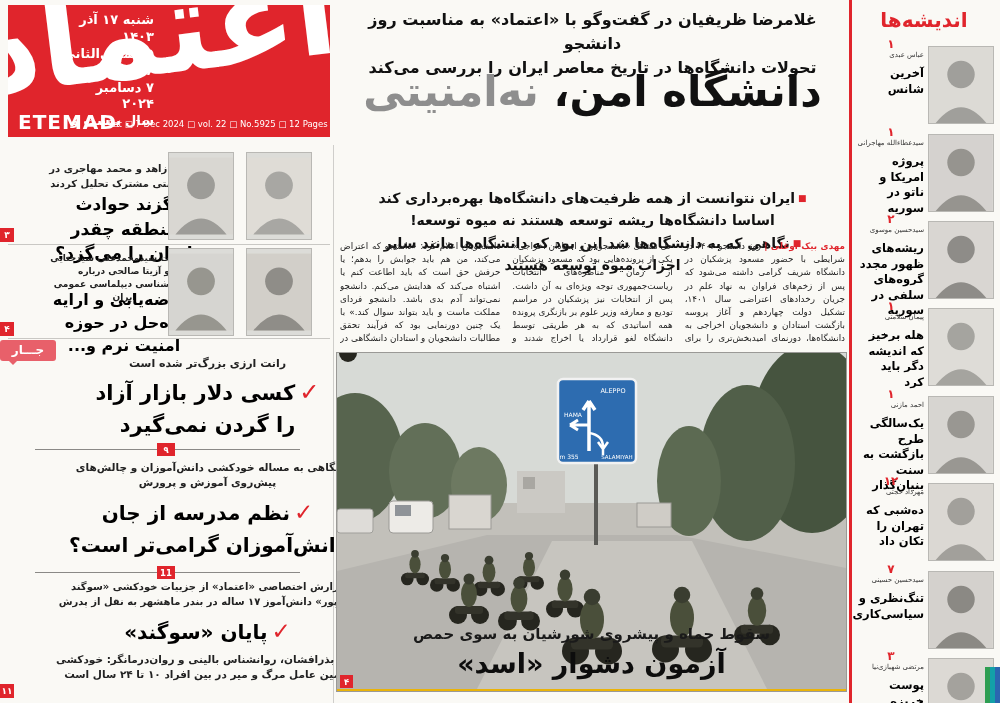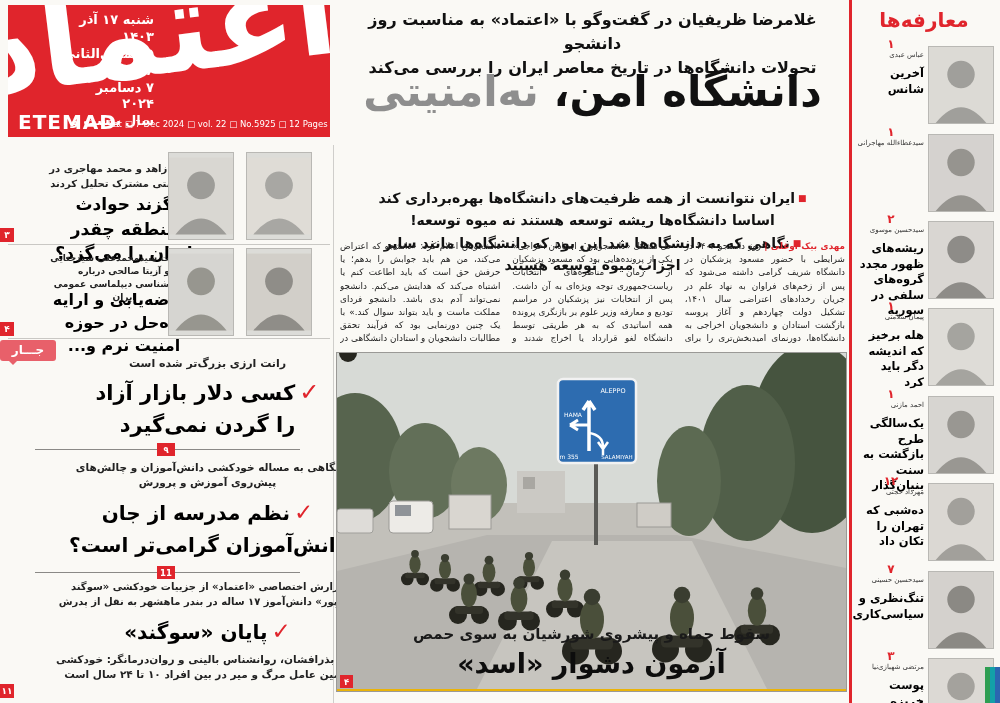--- a/index.html
+++ b/index.html
@@ -233,21 +233,21 @@
       <use href="#rider" transform="translate(420,282) scale(1.15)"></use>
     </svg>
     <div class="photo-caption">
       <div class="pc-kicker">سقوط حماه و پیشروی شورشیان به سوی حمص</div>
       <div class="pc-title">آزمون دشوار «اسد»</div>
     </div>
     <div class="photo-ptag">۴</div>
   </div>
 
   <div class="sidebar">
-    <div class="sb-title">معارفه‌ها</div>
+    <div class="sb-title">اندیشه‌ها</div>
 
     <div class="sb-item" style="top:38px;">
       <div class="sb-num">۱</div>
       <div class="sb-photo"><svg viewBox="0 0 60 72" width="64" height="76">
             <rect width="60" height="72" fill="#dcdad5"></rect>
             <circle cx="30" cy="26" r="13" fill="#a09f9b"></circle>
             <path d="M6 72 Q30 42 54 72 Z" fill="#a09f9b"></path>
           </svg></div>
       <div class="sb-text">
           <div class="sb-author">عباس عبدی</div>
@@ -257,20 +257,21 @@
 
     <div class="sb-item" style="top:126px;">
       <div class="sb-num">۱</div>
       <div class="sb-photo"><svg viewBox="0 0 60 72" width="64" height="76">
             <rect width="60" height="72" fill="#d5d2cf"></rect>
             <circle cx="30" cy="26" r="13" fill="#96948f"></circle>
             <path d="M6 72 Q30 42 54 72 Z" fill="#96948f"></path>
           </svg></div>
       <div class="sb-text">
           <div class="sb-author">سیدعطاءالله مهاجرانی</div>
+      <div class="sb-title-t">پروژه امریکا و ناتو در سوریه</div>
         </div>
     </div>
 
     <div class="sb-item" style="top:213px;">
       <div class="sb-num">۲</div>
       <div class="sb-photo"><svg viewBox="0 0 60 72" width="64" height="76">
             <rect width="60" height="72" fill="#d9d6d2"></rect>
             <circle cx="30" cy="26" r="13" fill="#8e8c88"></circle>
             <path d="M6 72 Q30 42 54 72 Z" fill="#8e8c88"></path>
           </svg></div>

